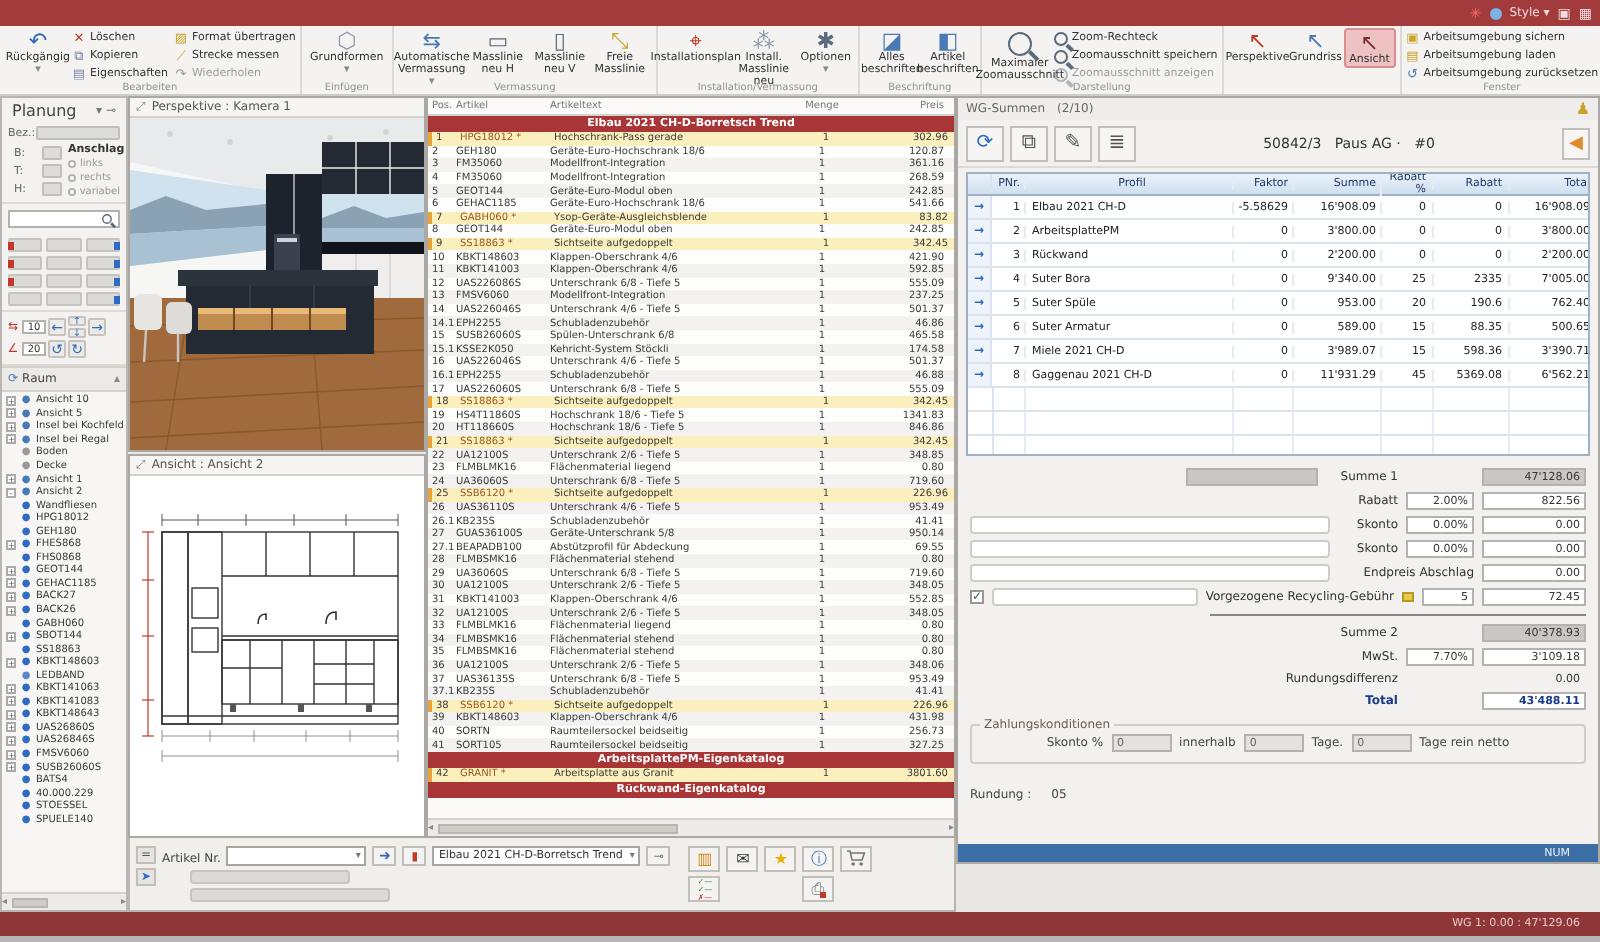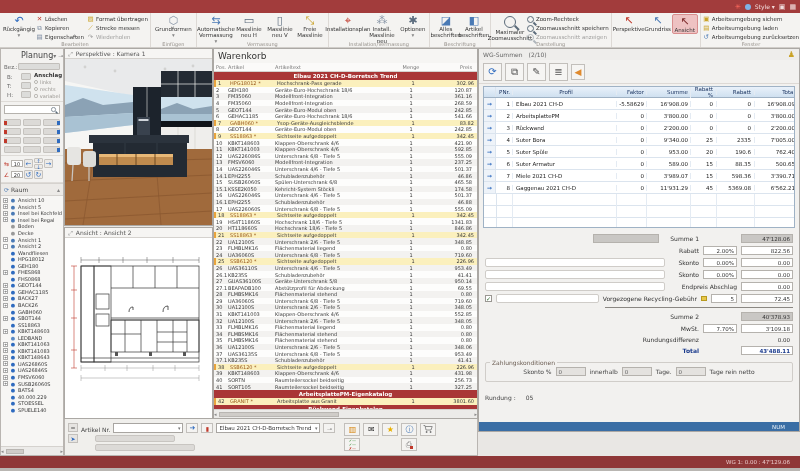--- a/index.html
+++ b/index.html
@@ -28,21 +28,21 @@
   .dis{opacity:.45;}
   .mag{width:7px;height:7px;border:1.6px solid #5b6b7a;border-radius:50%;position:relative;display:inline-block;}
   .mag::after{content:"";position:absolute;width:4px;height:1.6px;background:#5b6b7a;left:5px;top:6px;transform:rotate(45deg);}
   .mag.big{width:12px;height:12px;margin:1px 0;}
   .mag.big::after{width:6px;left:9px;top:10px;}
   
   .main{position:absolute;left:0;top:48px;width:800px;height:408px;}
   .panel{position:absolute;background:#f3f2f0;border:1px solid #b9b5b1;}
   
   .planung{left:0;top:0;width:64px;height:408px;display:flex;flex-direction:column;}
-  .ptitle{display:flex;align-items:center;padding:2px 20px;font-size:8px;color:#444;}
+  .ptitle{display:flex;align-items:center;padding:2px 5px;font-size:8px;color:#444;}
   .ptitle .picons{margin-left:auto;display:flex;gap:2px;color:#777;font-size:6px;}
   .pfield{background:#dcdcda;border:1px solid #c2bfbb;height:7px;border-radius:1px;flex:1;}
   .prow{display:flex;align-items:center;gap:2px;padding:1px 3px;}
   .plabel{width:12px;color:#666;font-size:5.5px;}
   .anschlag{padding:1px 3px 2px;border-bottom:1px solid #dedbd7;}
   .anschlag-title{font-weight:bold;font-size:5.5px;color:#333;text-align:right;padding-right:2px;}
   .bth{display:flex;}
   .bth-left{flex:1;}
   .bth-right{width:26px;}
   .radio{display:flex;align-items:center;gap:2px;font-size:5px;color:#9a9792;height:7px;}
@@ -709,21 +709,20 @@
               <line x1="134" y1="127" x2="134" y2="133"></line>
             <line x1="16" y1="140" x2="134" y2="140"></line>
             <line x1="16" y1="137" x2="16" y2="143"></line>
               <line x1="134" y1="137" x2="134" y2="143"></line>
           </g>
         </svg>
       </div>
     </div>
 
     <div class="panel wk">
-      <div class="wk-title">Warenkorb</div>
       <div class="wk-head">
         <span class="c-pos">Pos.</span>
         <span class="c-art">Artikel</span>
         <span class="c-txt">Artikeltext</span>
         <span class="c-mng">Menge</span>
         <span class="c-prc">Preis</span>
       </div>
       <div class="wk-body">
 
       <div class="wk-row cat">
@@ -1146,20 +1145,25 @@
       <div class="wg-title">
         <span>WG-Summen</span>
         <span>(2/10)</span>
         <span class="pawn">♟</span>
       </div>
       <div class="wg-toolbar">
         <span class="wgbtn" style="color:#2f6bbf;">⟳</span>
         <span class="wgbtn">⧉</span>
         <span class="wgbtn">✎</span>
         <span class="wgbtn">≣</span>
+        <span class="wg-doc">
+          <span>50842/3</span>&nbsp;&nbsp;
+          <span>Paus AG ·</span>&nbsp;&nbsp;
+          <span>#0</span>
+        </span>
         <span class="wg-back">◀</span>
       </div>
       <div class="wg-tablewrap">
         <div class="wg-head">
           <span class="g-arr"></span>
           <span class="g-pnr">PNr.</span>
           <span class="g-pro" style="text-align:center;">Profil</span>
           <span class="g-fak">Faktor</span>
           <span class="g-sum">Summe</span>
           <span class="g-rbp">Rabatt %</span>

